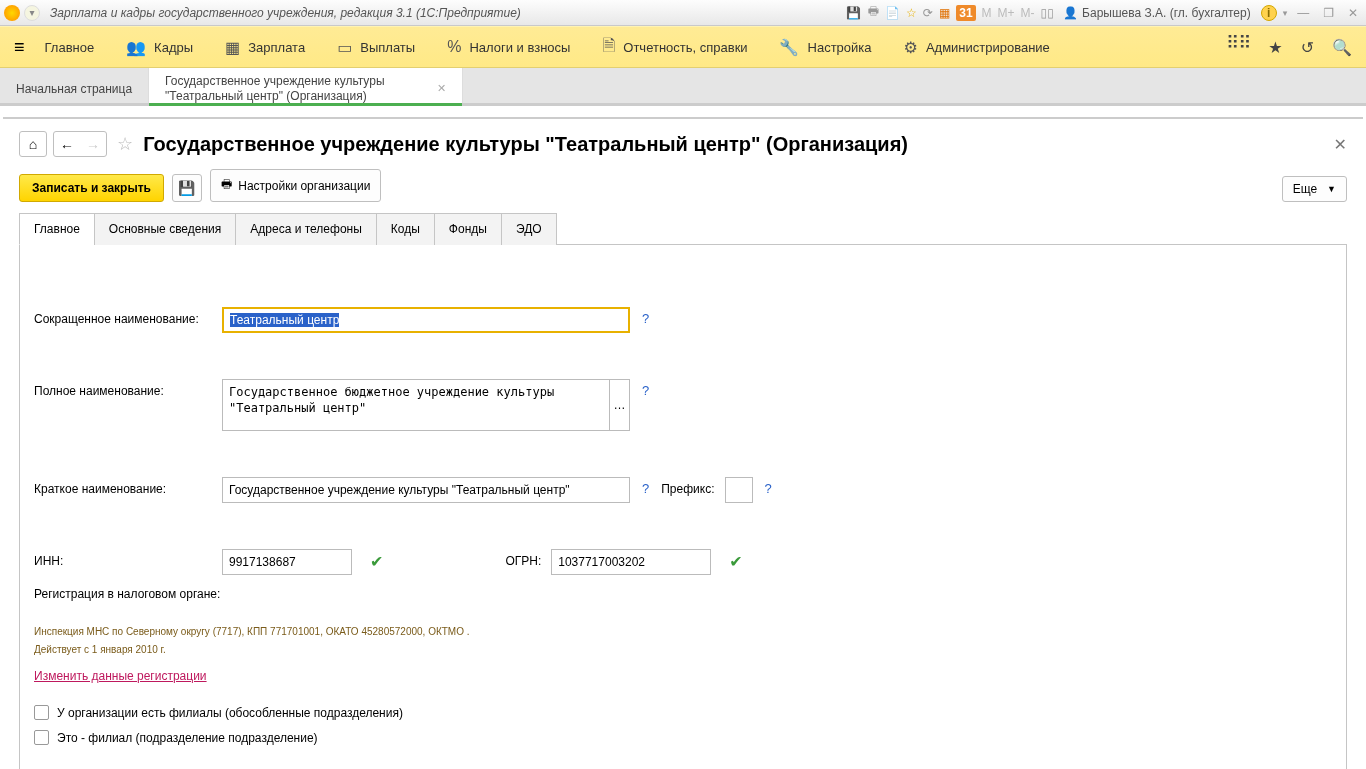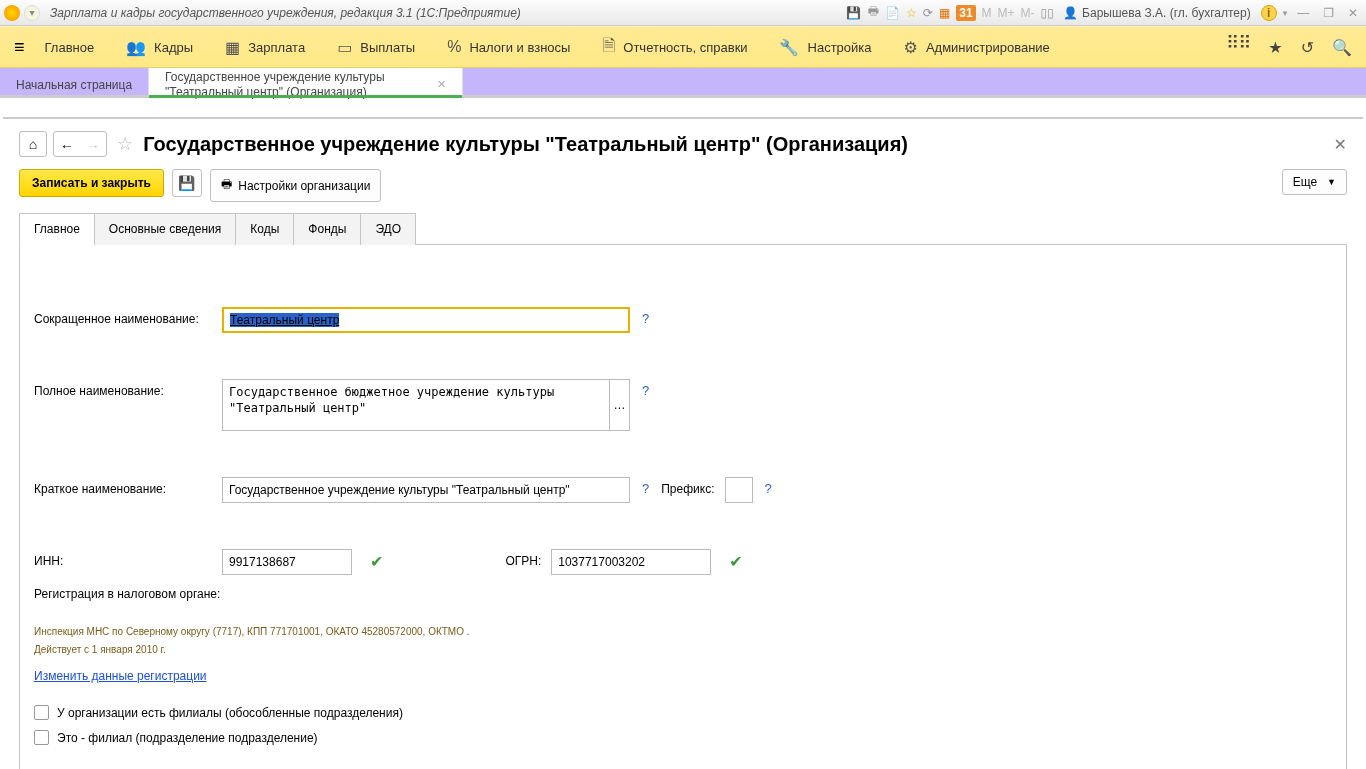--- a/index.html
+++ b/index.html
@@ -22,66 +22,66 @@
   
   .ribbon { height:42px; background: linear-gradient(#ffeb95,#ffe986); border-top:1px solid #fff3b3; border-bottom:1px solid #e3cf70; display:flex; align-items:center; padding:0 14px;}
   .ribbon .menu-item { display:flex; align-items:center; gap:8px; padding:0 16px; height:100%; cursor:pointer; color:#333;}
   .ribbon .menu-item .micon { font-size:16px; color:#555;}
   .ribbon .menu-item .mlbl { font-size:13px;}
   .ribbon .burger { font-size:18px; margin-right:4px;}
   .ribbon .right-icons { margin-left:auto; display:flex; gap:18px; font-size:16px; color:#444;}
   .ribbon .dots { letter-spacing:-1px; font-size:18px; line-height:10px;}
 
   
-  .tabsstrip { height:30px; border-bottom:3px solid #ccc; background:#c4b5fd; display:flex;}
+  .tabsstrip { height:38px; border-bottom:3px solid #ccc; background:#e5e5e5; display:flex;}
   .tabsstrip .doc-tab { padding:6px 16px 0 16px; font-size:12px; color:#444; border-right:1px solid #ddd; display:flex; align-items:center; position:relative;}
   .tabsstrip .doc-tab.active { background:#fff;}
   .tabsstrip .doc-tab.active::after { content:""; position:absolute; left:0;right:0;bottom:-3px;height:3px;background:#4caf50;}
   .tabsstrip .doc-tab .x { margin-left:12px; color:#aaa; font-size:11px; cursor:pointer;}
   .tabsstrip .tab-text { max-width:260px; line-height:15px;}
 
   
   .page { position:absolute; top:117px; left:3px; right:3px; bottom:3px; border-top:2px solid #ccc; background:#fff; padding: 12px 16px 8px 16px;}
   .page-header { display:flex; align-items:center; gap:10px; margin-bottom:12px;}
   .navbtns { display:flex; gap:6px;}
   .navbtn { width:28px;height:26px;border:1px solid #bfbfbf;border-radius:3px;background:#fff;display:flex;align-items:center;justify-content:center;font-size:14px;cursor:pointer;}
   .navbtn.group { width:54px;justify-content:space-around;}
   .star-outline { font-size:18px;color:#bbb;}
   .page-title { font-size:20px; font-weight:bold;}
   .page-close { margin-left:auto; font-size:16px;color:#777;cursor:pointer;}
 
   
-  .toolbar { display:flex; align-items:flex-start; gap:8px; margin-bottom:10px;}
+  .toolbar { display:flex; align-items:flex-end; gap:8px; margin-bottom:10px;}
   .btn-primary { background:linear-gradient(#ffe94a,#ffd400); border:1px solid #d1a900; padding:6px 12px; font-weight:bold; border-radius:3px; cursor:pointer; font-size:12px;}
   .btn-icon { width:30px;height:28px;border:1px solid #bfbfbf;border-radius:3px;background:#fdfdfd;display:flex;align-items:center;justify-content:center;font-size:14px;cursor:pointer;}
   .btn-sec { border:1px solid #bfbfbf;border-radius:3px;background:#fdfdfd;padding:5px 10px;display:flex;align-items:center;gap:6px;font-size:12px;cursor:pointer;}
   .btn-right { margin-left:auto;}
   .dropdown-arrow { font-size:9px; margin-left:4px;}
 
   
   .inner-tabs { display:flex; border-bottom:1px solid #c5c5c5;}
   .inner-tab { padding:8px 14px; border:1px solid #c5c5c5; border-bottom:none; background:#f3f3f3; margin-right:-1px; font-size:12px; cursor:pointer; position:relative;top:1px;}
   .inner-tab.active { background:#fff; border-bottom:1px solid #fff;}
 
   
   .form { border:1px solid #c5c5c5; border-top:none; padding:16px 14px 20px 14px; min-height:480px;}
   .form-row { display:flex; align-items:flex-start; margin-bottom:12px; gap:10px;margin-top:46px;}
   .form-label { width:178px; padding-top:5px; font-size:12px;}
   .input-text { border:1px solid #bbb; height:26px; padding:3px 6px; font-size:12px;}
   .input-hl { border:2px solid #e8b100; outline:none;}
-  .input-hl .sel { background:#2a62c9; color:#000000;text-decoration:underline;}
+  .input-hl .sel { background:#2a62c9; color:#ffffff;}
   .textarea { border:1px solid #bbb; width:388px; height:52px; padding:4px 6px; font-size:12px; resize:none; line-height:16px;}
   .ellipsis-btn { width:20px;height:52px;border:1px solid #bbb;border-left:none;display:flex;align-items:center;justify-content:center;font-size:12px;cursor:pointer;background:#fff;}
   .help-q { color:#2a62c9; font-size:13px; cursor:pointer; padding:4px 2px;}
   .check { color:#3a9a3a; font-size:16px; padding:3px 8px;}
   .sublabel { font-size:12px; padding-top:5px;}
   
   .section-title { font-size:12px; margin:8px 0 22px 0;}
   .brown-text { color:#7a5b1a; font-size:10px; line-height:18px; margin-bottom:10px;}
-  .link { color:#1d4ed8; text-decoration:underline; font-size:12px; cursor:pointer;}
+  .link { color:#be185d; text-decoration:underline; font-size:12px; cursor:pointer;}
   
   .checkbox-row { display:flex; align-items:center; gap:8px; margin:10px 0;}
   .checkbox-box { width:15px;height:15px;border:1px solid #999;border-radius:2px;background:#fff;flex-shrink:0;}
   
   .prefix-input { width:28px;}
 </style>
 </head>
 <body>
 
 <div class="titlebar">
@@ -184,20 +184,21 @@
     </div>
     <div class="btn-sec btn-right">
       <span>Еще</span>
       <span class="dropdown-arrow">▼</span>
     </div>
   </div>
 
   <div class="inner-tabs">
     <div class="inner-tab active">Главное</div>
     <div class="inner-tab">Основные сведения</div>
+    <div class="inner-tab">Адреса и телефоны</div>
     <div class="inner-tab">Коды</div>
     <div class="inner-tab">Фонды</div>
     <div class="inner-tab">ЭДО</div>
   </div>
 
   <div class="form">
     <div class="form-row">
       <div class="form-label">Сокращенное наименование:</div>
       <div class="input-text input-hl" style="width:408px;display:flex;align-items:center">
         <span class="sel">Театральный центр</span>

